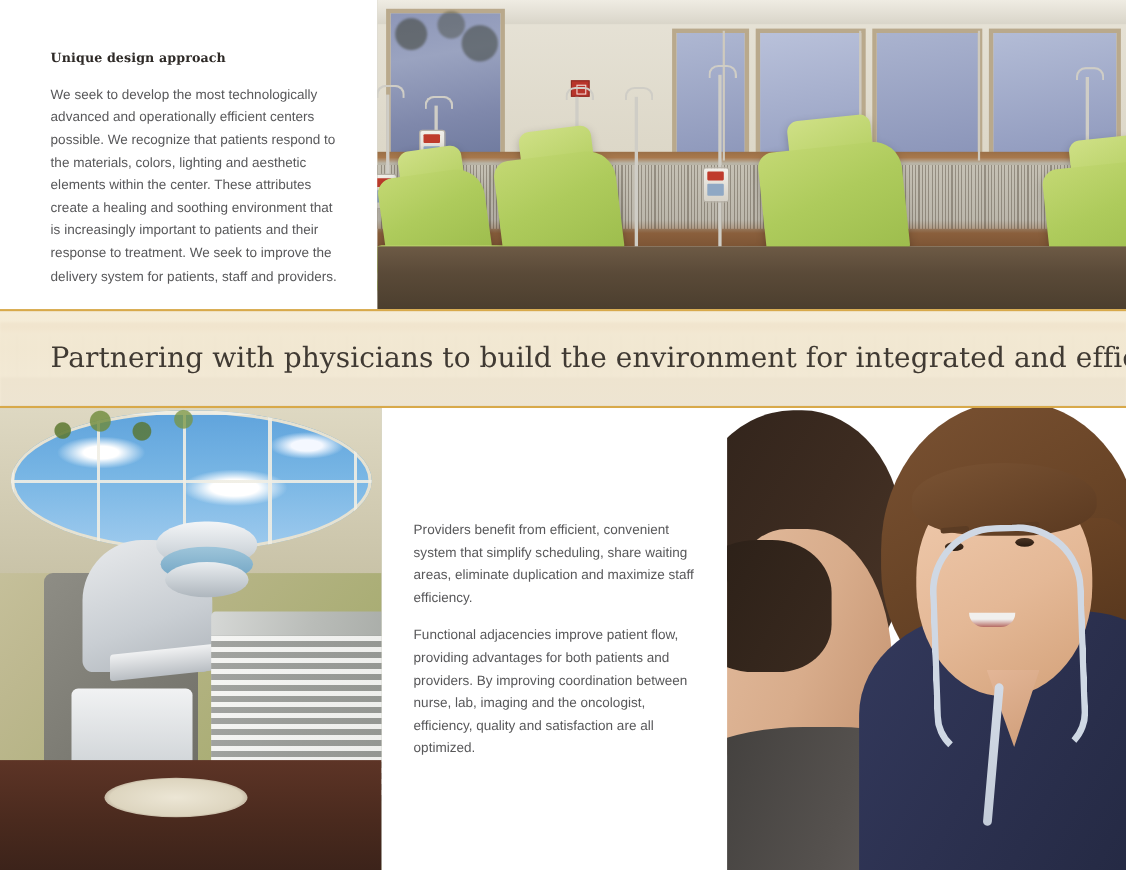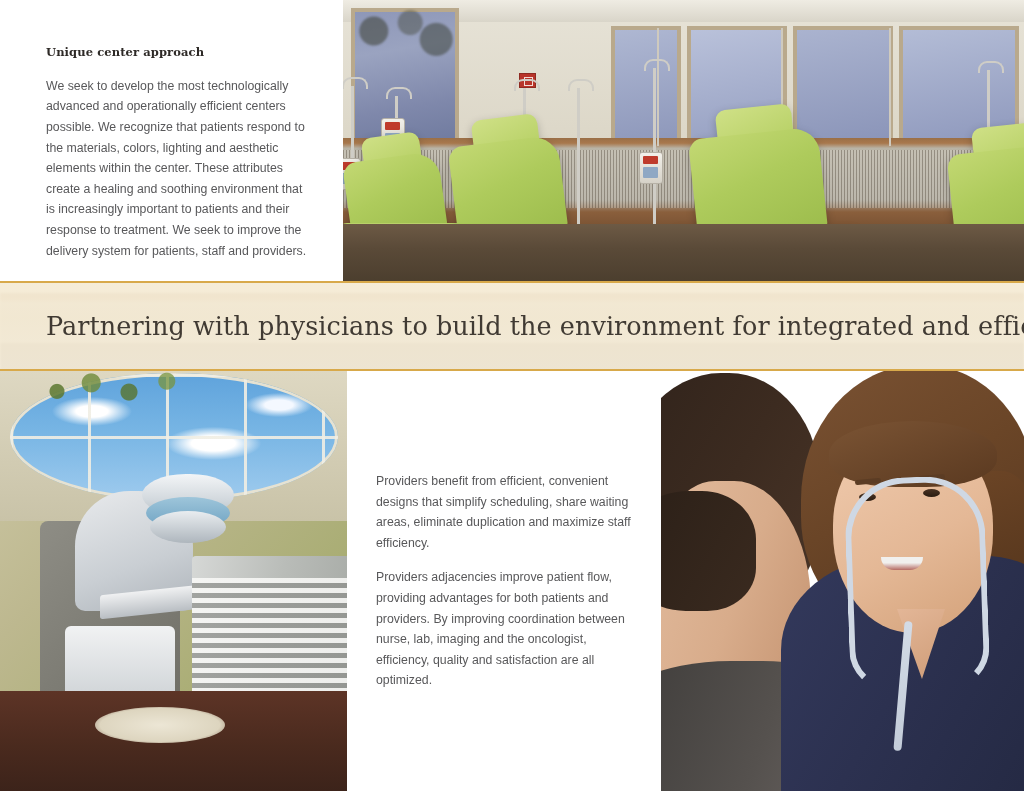--- a/index.html
+++ b/index.html
@@ -355,21 +355,21 @@
   }
 
   .bottom-copy { max-width: 262px; }
 </style>
 </head>
 <body>
 
 <div class="page">
 
   <div class="top-text-col">
-    <div class="sec-heading">Unique center approach</div>
+    <div class="sec-heading">Unique design approach</div>
     <p class="body-copy">We seek to develop the most technologically advanced and operationally efficient centers possible. We recognize that patients respond to the materials, colors, lighting and aesthetic elements within the center.  These attributes create a healing and soothing environment that is increasingly important to patients and their response to treatment. We seek to improve the delivery system for patients, staff and providers.</p>
   </div>
 
   <div class="photo-infusion">
     <div class="scene">
       <div class="inf-wall"></div>
       <div class="inf-ceil"></div>
       <div class="inf-win w1"></div>
       <div class="inf-trees"></div>
       <div class="inf-win w2"></div>
@@ -443,22 +443,22 @@
     <div class="lin-headB"></div>
     <div class="lin-headC"></div>
     <div class="lin-couch"></div>
     <div class="lin-base"></div>
     <div class="lin-console"></div>
     <div class="lin-floor"></div>
     <div class="lin-rug"></div>
   </div>
 
   <div class="bottom-text-col">
-    <p class="body-copy bottom-copy">Providers benefit from efficient, convenient designs that simplify scheduling, share waiting areas, eliminate duplication and maximize staff efficiency.</p>
-    <p class="body-copy bottom-copy">Providers adjacencies improve patient flow, providing advantages for both patients and providers. By improving coordination between nurse, lab, imaging and the oncologist, efficiency, quality and satisfaction are all optimized.</p>
+    <p class="body-copy bottom-copy">Providers benefit from efficient, convenient system that simplify scheduling, share waiting areas, eliminate duplication and maximize staff efficiency.</p>
+    <p class="body-copy bottom-copy">Functional adjacencies improve patient flow, providing advantages for both patients and providers. By improving coordination between nurse, lab, imaging and the oncologist, efficiency, quality and satisfaction are all optimized.</p>
   </div>
 
   <div class="photo-clinician">
     <div class="cl-bg"></div>
     <div class="cl-man-head"></div>
     <div class="cl-man-face"></div>
     <div class="cl-man-hairlow"></div>
     <div class="cl-man-shoulder"></div>
     <div class="cl-woman-hair"></div>
     <div class="cl-woman-pony"></div>

